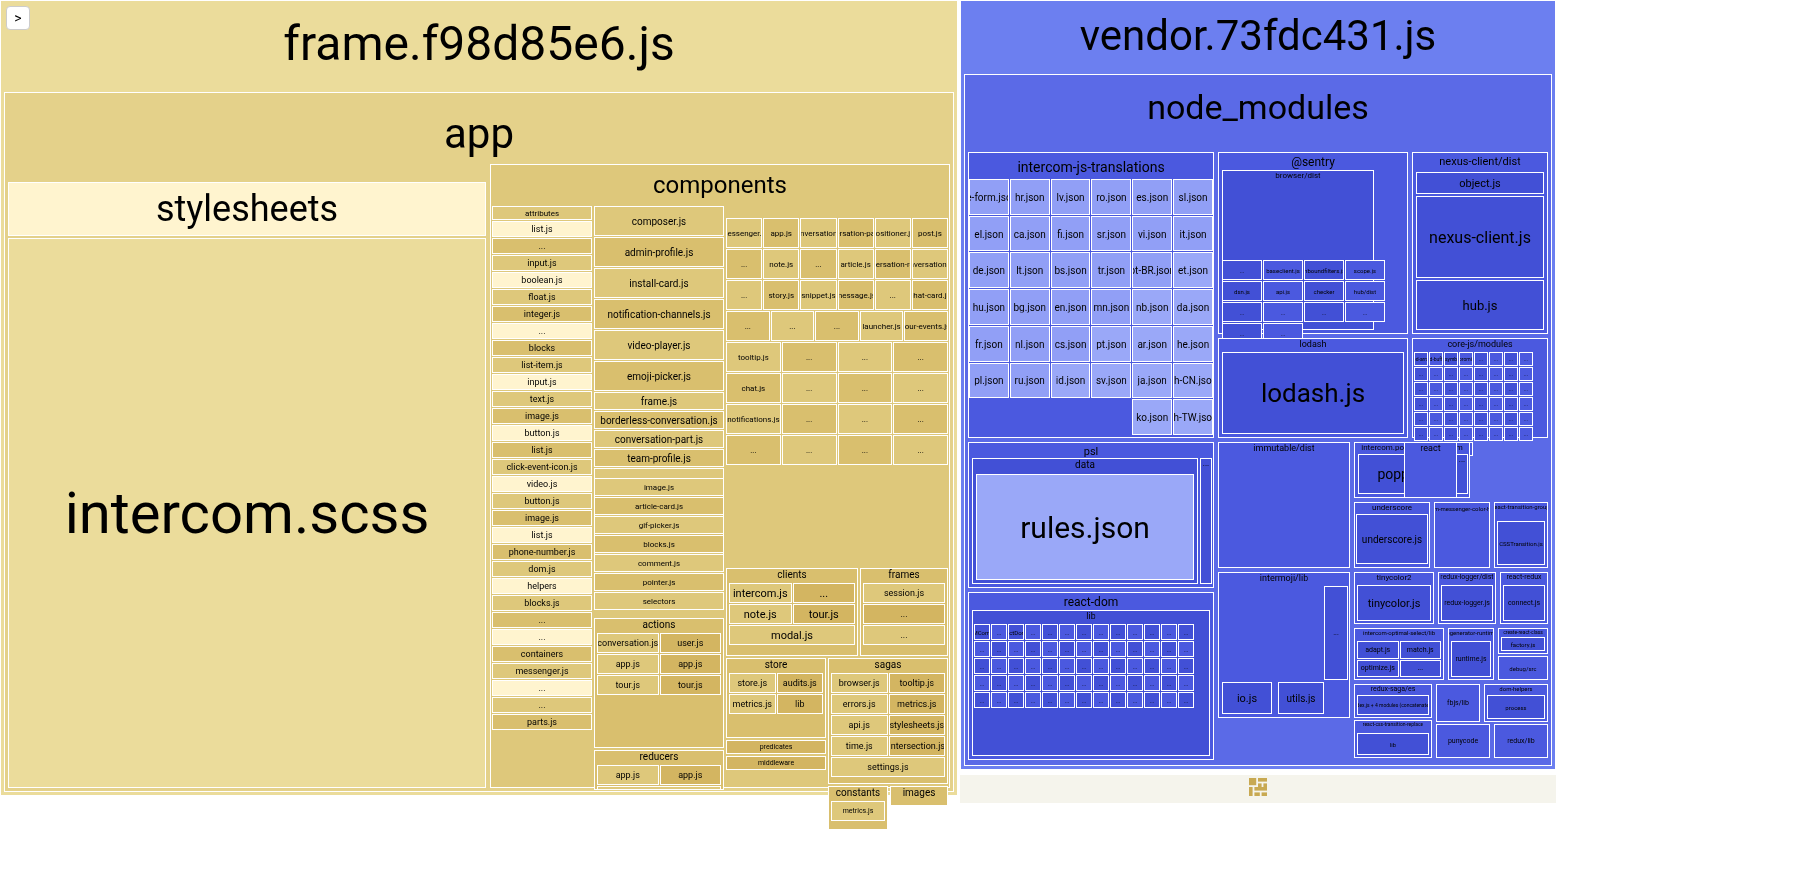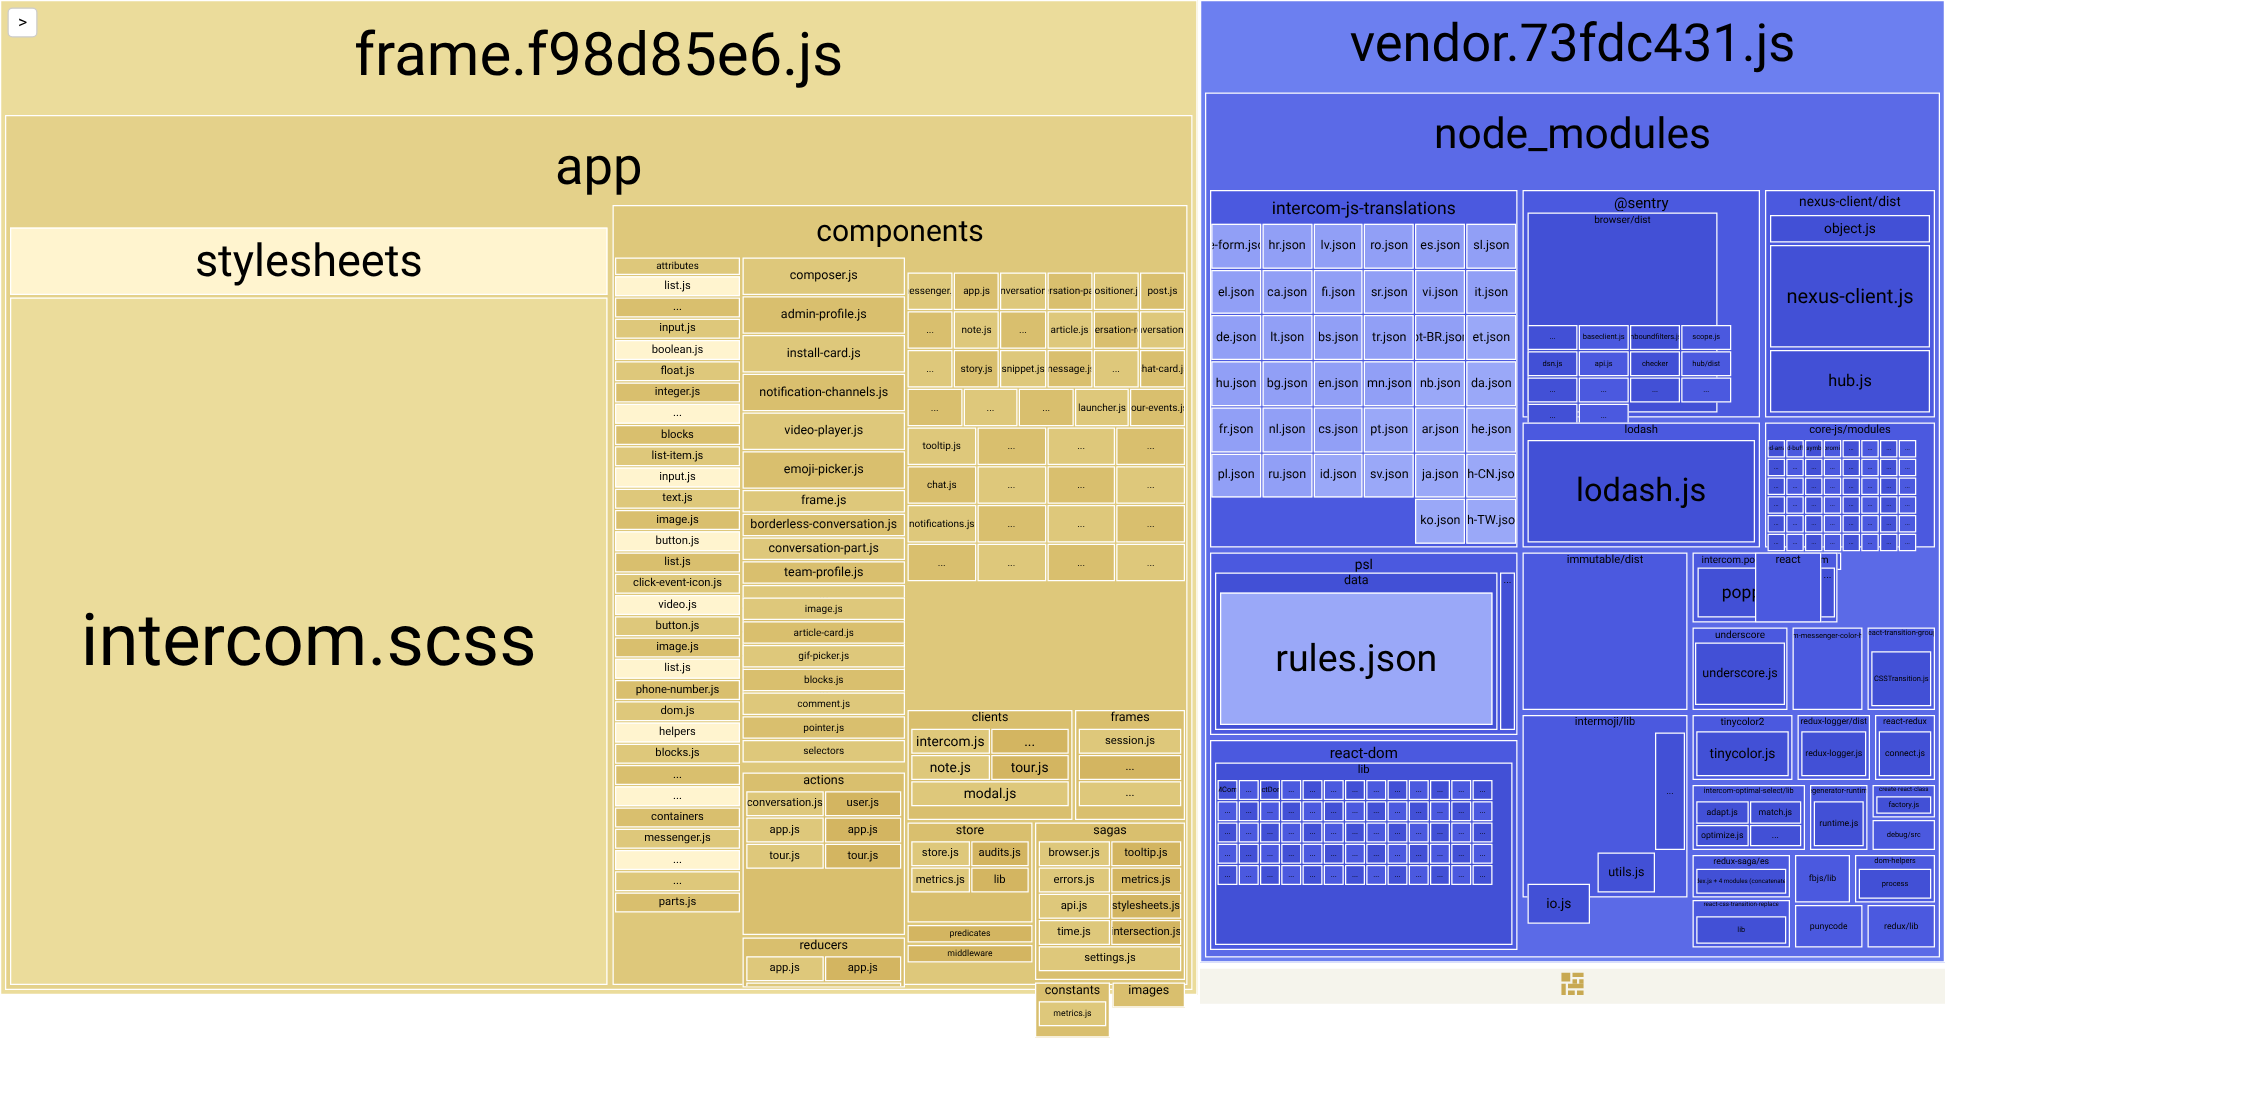--- a/index.html
+++ b/index.html
@@ -1087,21 +1087,21 @@
         <div class="label center" style="font-size:6px">CSSTransition.js</div>
       </div>
  </div>
 
  <div class="node b2" style="left:1218px;top:572px;width:132px;height:146px">
   <div class="label top" style="top:0;font-size:9px">intermoji/lib</div>
  </div>
  <div class="node b3" style="left:1324px;top:586px;width:24px;height:94px">
       <div class="label center" style="font-size:7px">...</div>
     </div>
- <div class="node b3" style="left:1222px;top:707px;width:50px;height:32px">
+ <div class="node b3" style="left:1222px;top:682px;width:50px;height:32px">
       <div class="label center" style="font-size:11px">io.js</div>
     </div>
  <div class="node b3" style="left:1278px;top:682px;width:46px;height:32px">
       <div class="label center" style="font-size:10px">utils.js</div>
     </div>
 
  <div class="node b2" style="left:1354px;top:572px;width:80px;height:52px">
   <div class="label top" style="top:0;font-size:8px">tinycolor2</div>
   <div class="node b3" style="left:2px;top:12px;width:74px;height:36px">
         <div class="label center" style="font-size:11px">tinycolor.js</div>

